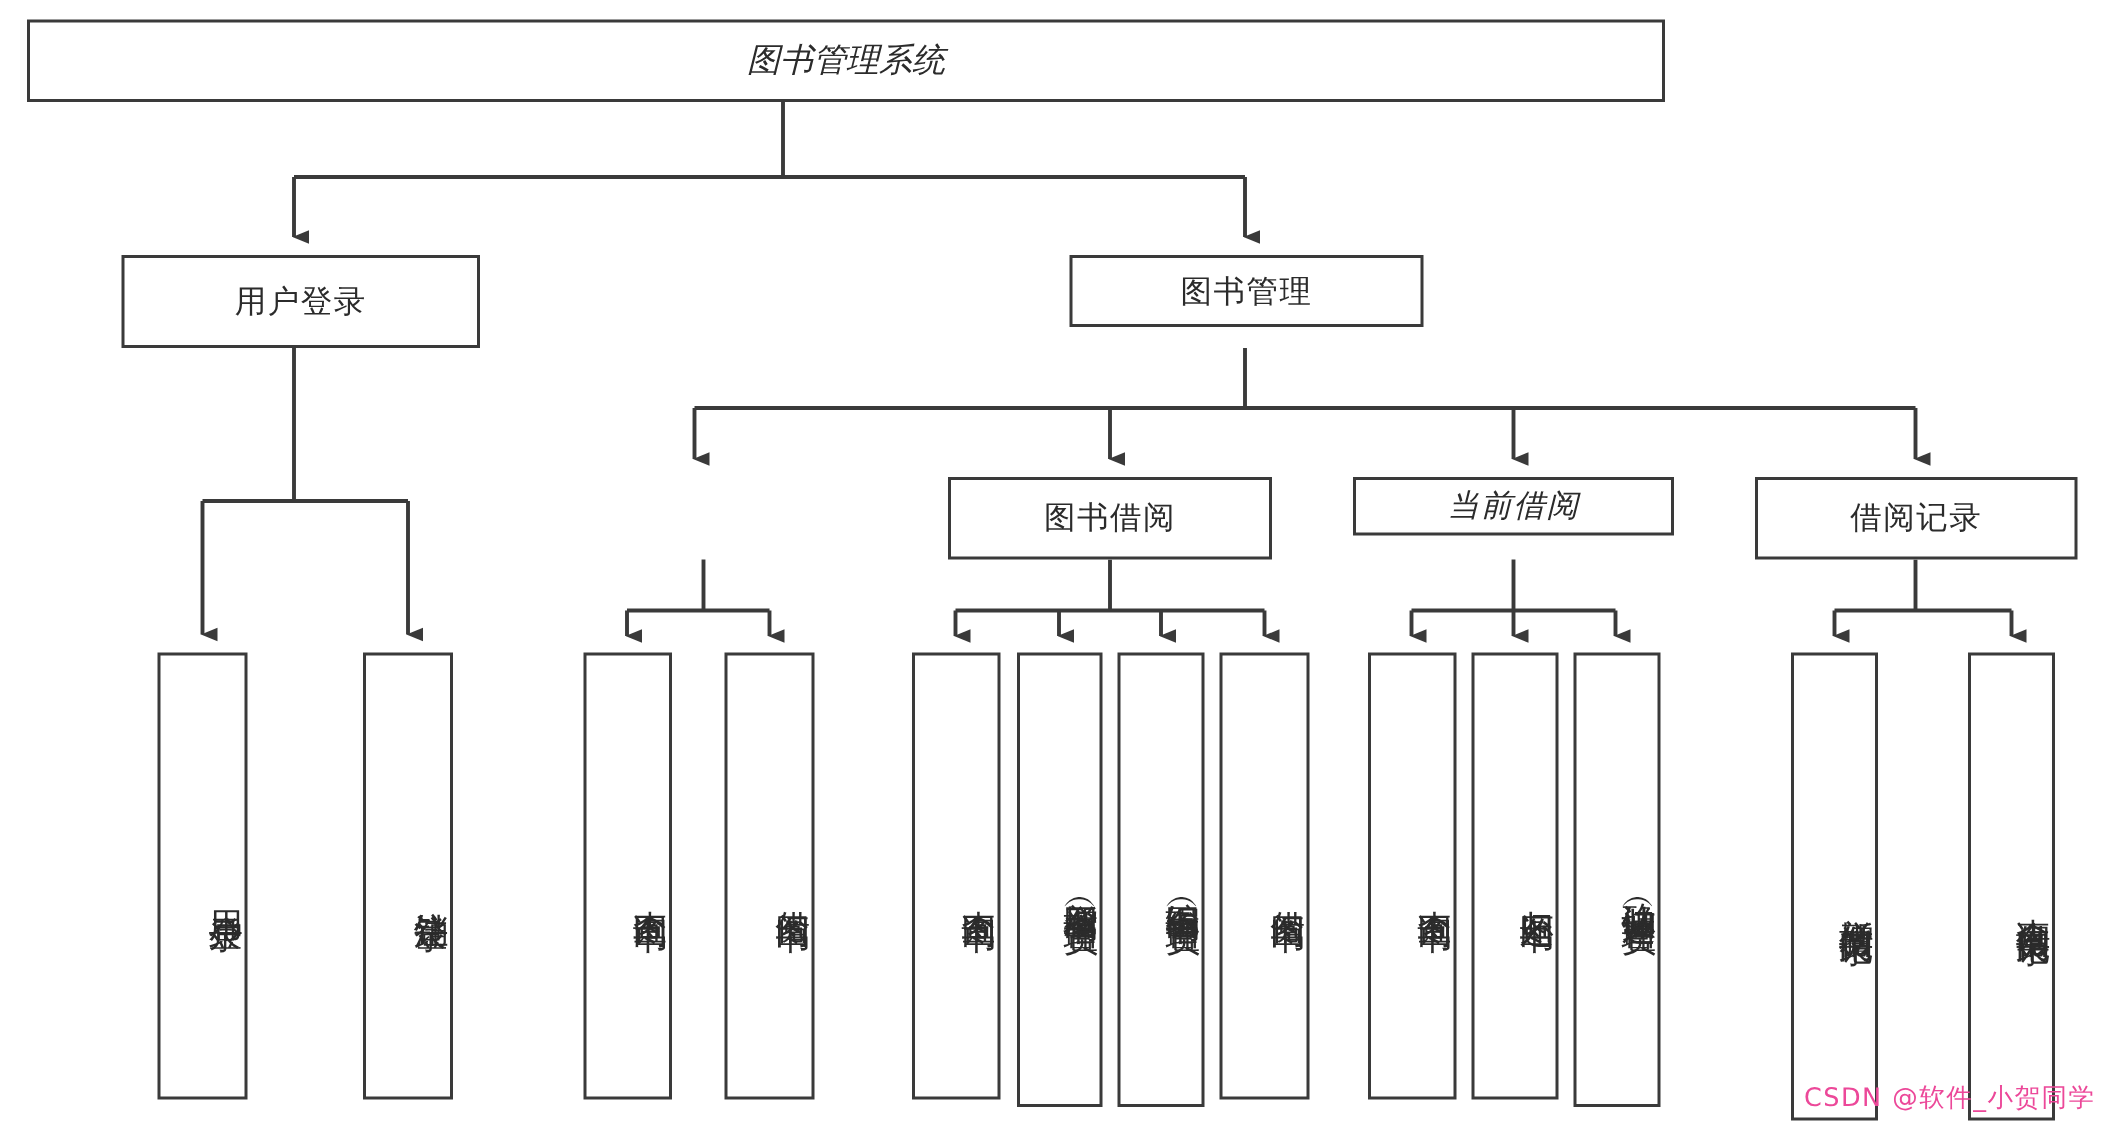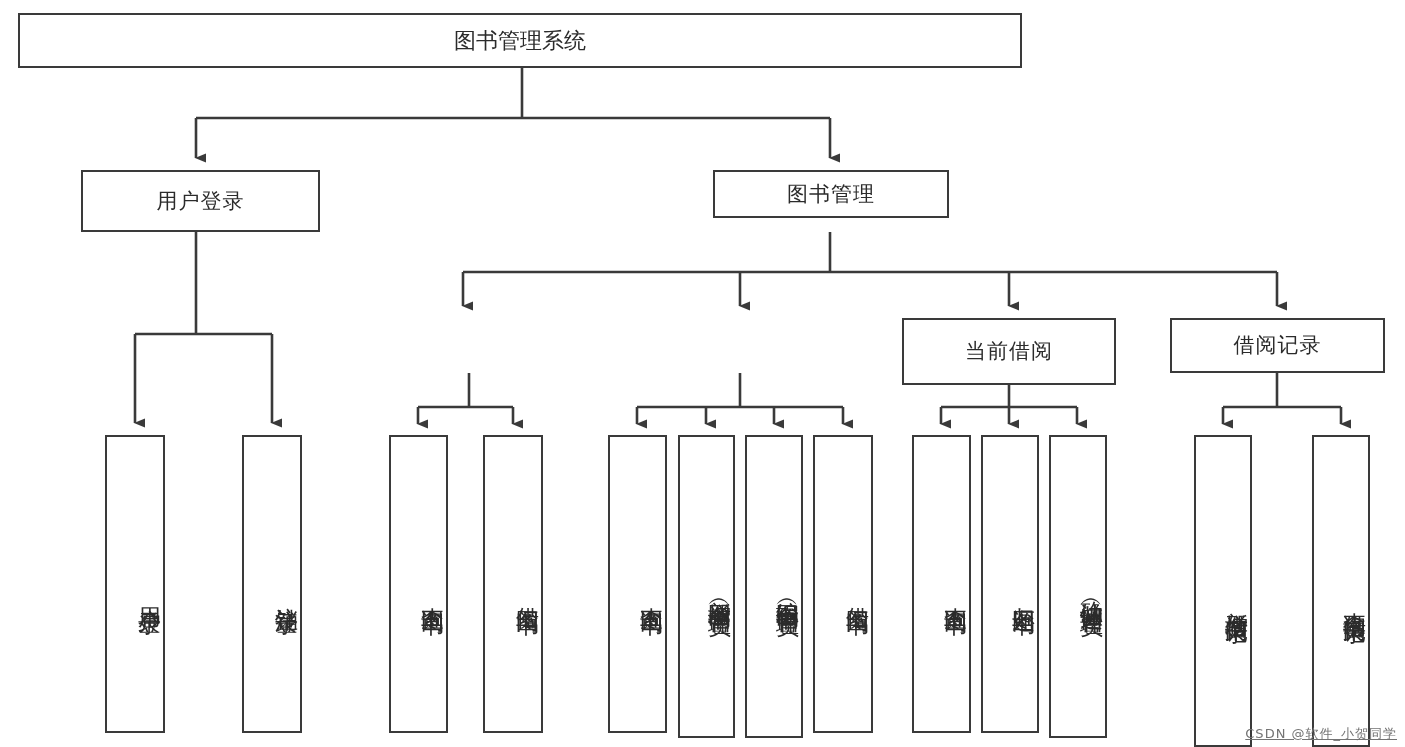--- a/index.html
+++ b/index.html
@@ -27,26 +27,25 @@
     font-size:23px;
     letter-spacing:2px;
     align-items:flex-start;
     justify-content:center;
     padding-top:18px;
   }
   .node.v.tall{ padding-top:10px; font-size:23px; }
   .watermark{
     position:absolute;
     right:8px;bottom:4px;
-    font-size:13px;
-    color:#737373;
+    font-size:17px;
+    color:#ec4899;
     letter-spacing:1px;
     white-space:nowrap;
     pointer-events:none;
-    text-decoration:underline;
   }
 </style>
 </head>
 <body>
 
 <div id="canvas">
 
   <svg class="wires" viewBox="0 0 1405 747" xmlns="http://www.w3.org/2000/svg">
     <defs>
       <marker id="arw" markerWidth="10" markerHeight="11" refX="5" refY="10" orient="auto" markerUnits="userSpaceOnUse">
@@ -90,26 +89,27 @@
       <path d="M1009,407 L1009,424" marker-end="url(#arw)"></path>
       <path d="M1077,407 L1077,424" marker-end="url(#arw)"></path>
 
       <path d="M1277,373 L1277,407"></path>
       <path d="M1223,407 L1341,407"></path>
       <path d="M1223,407 L1223,424" marker-end="url(#arw)"></path>
       <path d="M1341,407 L1341,424" marker-end="url(#arw)"></path>
     </g>
   </svg>
 
-  <div class="node root" style="left:18px;top:13px;width:1004px;height:55px;">图书管理系统</div>
+  <div class="node root" style="left:18px;top:13px;width:1092px;height:55px;font-style:italic;">图书管理系统</div>
 
   <div class="node h" style="left:81px;top:170px;width:239px;height:62px;">用户登录</div>
   <div class="node h" style="left:713px;top:170px;width:236px;height:48px;">图书管理</div>
 
-  <div class="node h" style="left:902px;top:318px;width:214px;height:67px;">当前借阅</div>
+  <div class="node h" style="left:632px;top:318px;width:216px;height:55px;">图书借阅</div>
+  <div class="node h" style="left:902px;top:318px;width:214px;height:39px;font-style:italic;">当前借阅</div>
   <div class="node h" style="left:1170px;top:318px;width:215px;height:55px;">借阅记录</div>
 
   <div class="node v" style="left:105px;top:435px;width:60px;height:298px;">用户登录</div>
   <div class="node v" style="left:242px;top:435px;width:60px;height:298px;">注销登录</div>
 
   <div class="node v" style="left:389px;top:435px;width:59px;height:298px;">查询图书</div>
   <div class="node v" style="left:483px;top:435px;width:60px;height:298px;">借阅图书</div>
 
   <div class="node v" style="left:608px;top:435px;width:59px;height:298px;">查询图书</div>
   <div class="node v tall" style="left:678px;top:435px;width:57px;height:303px;">新增图书（管理员）</div>

